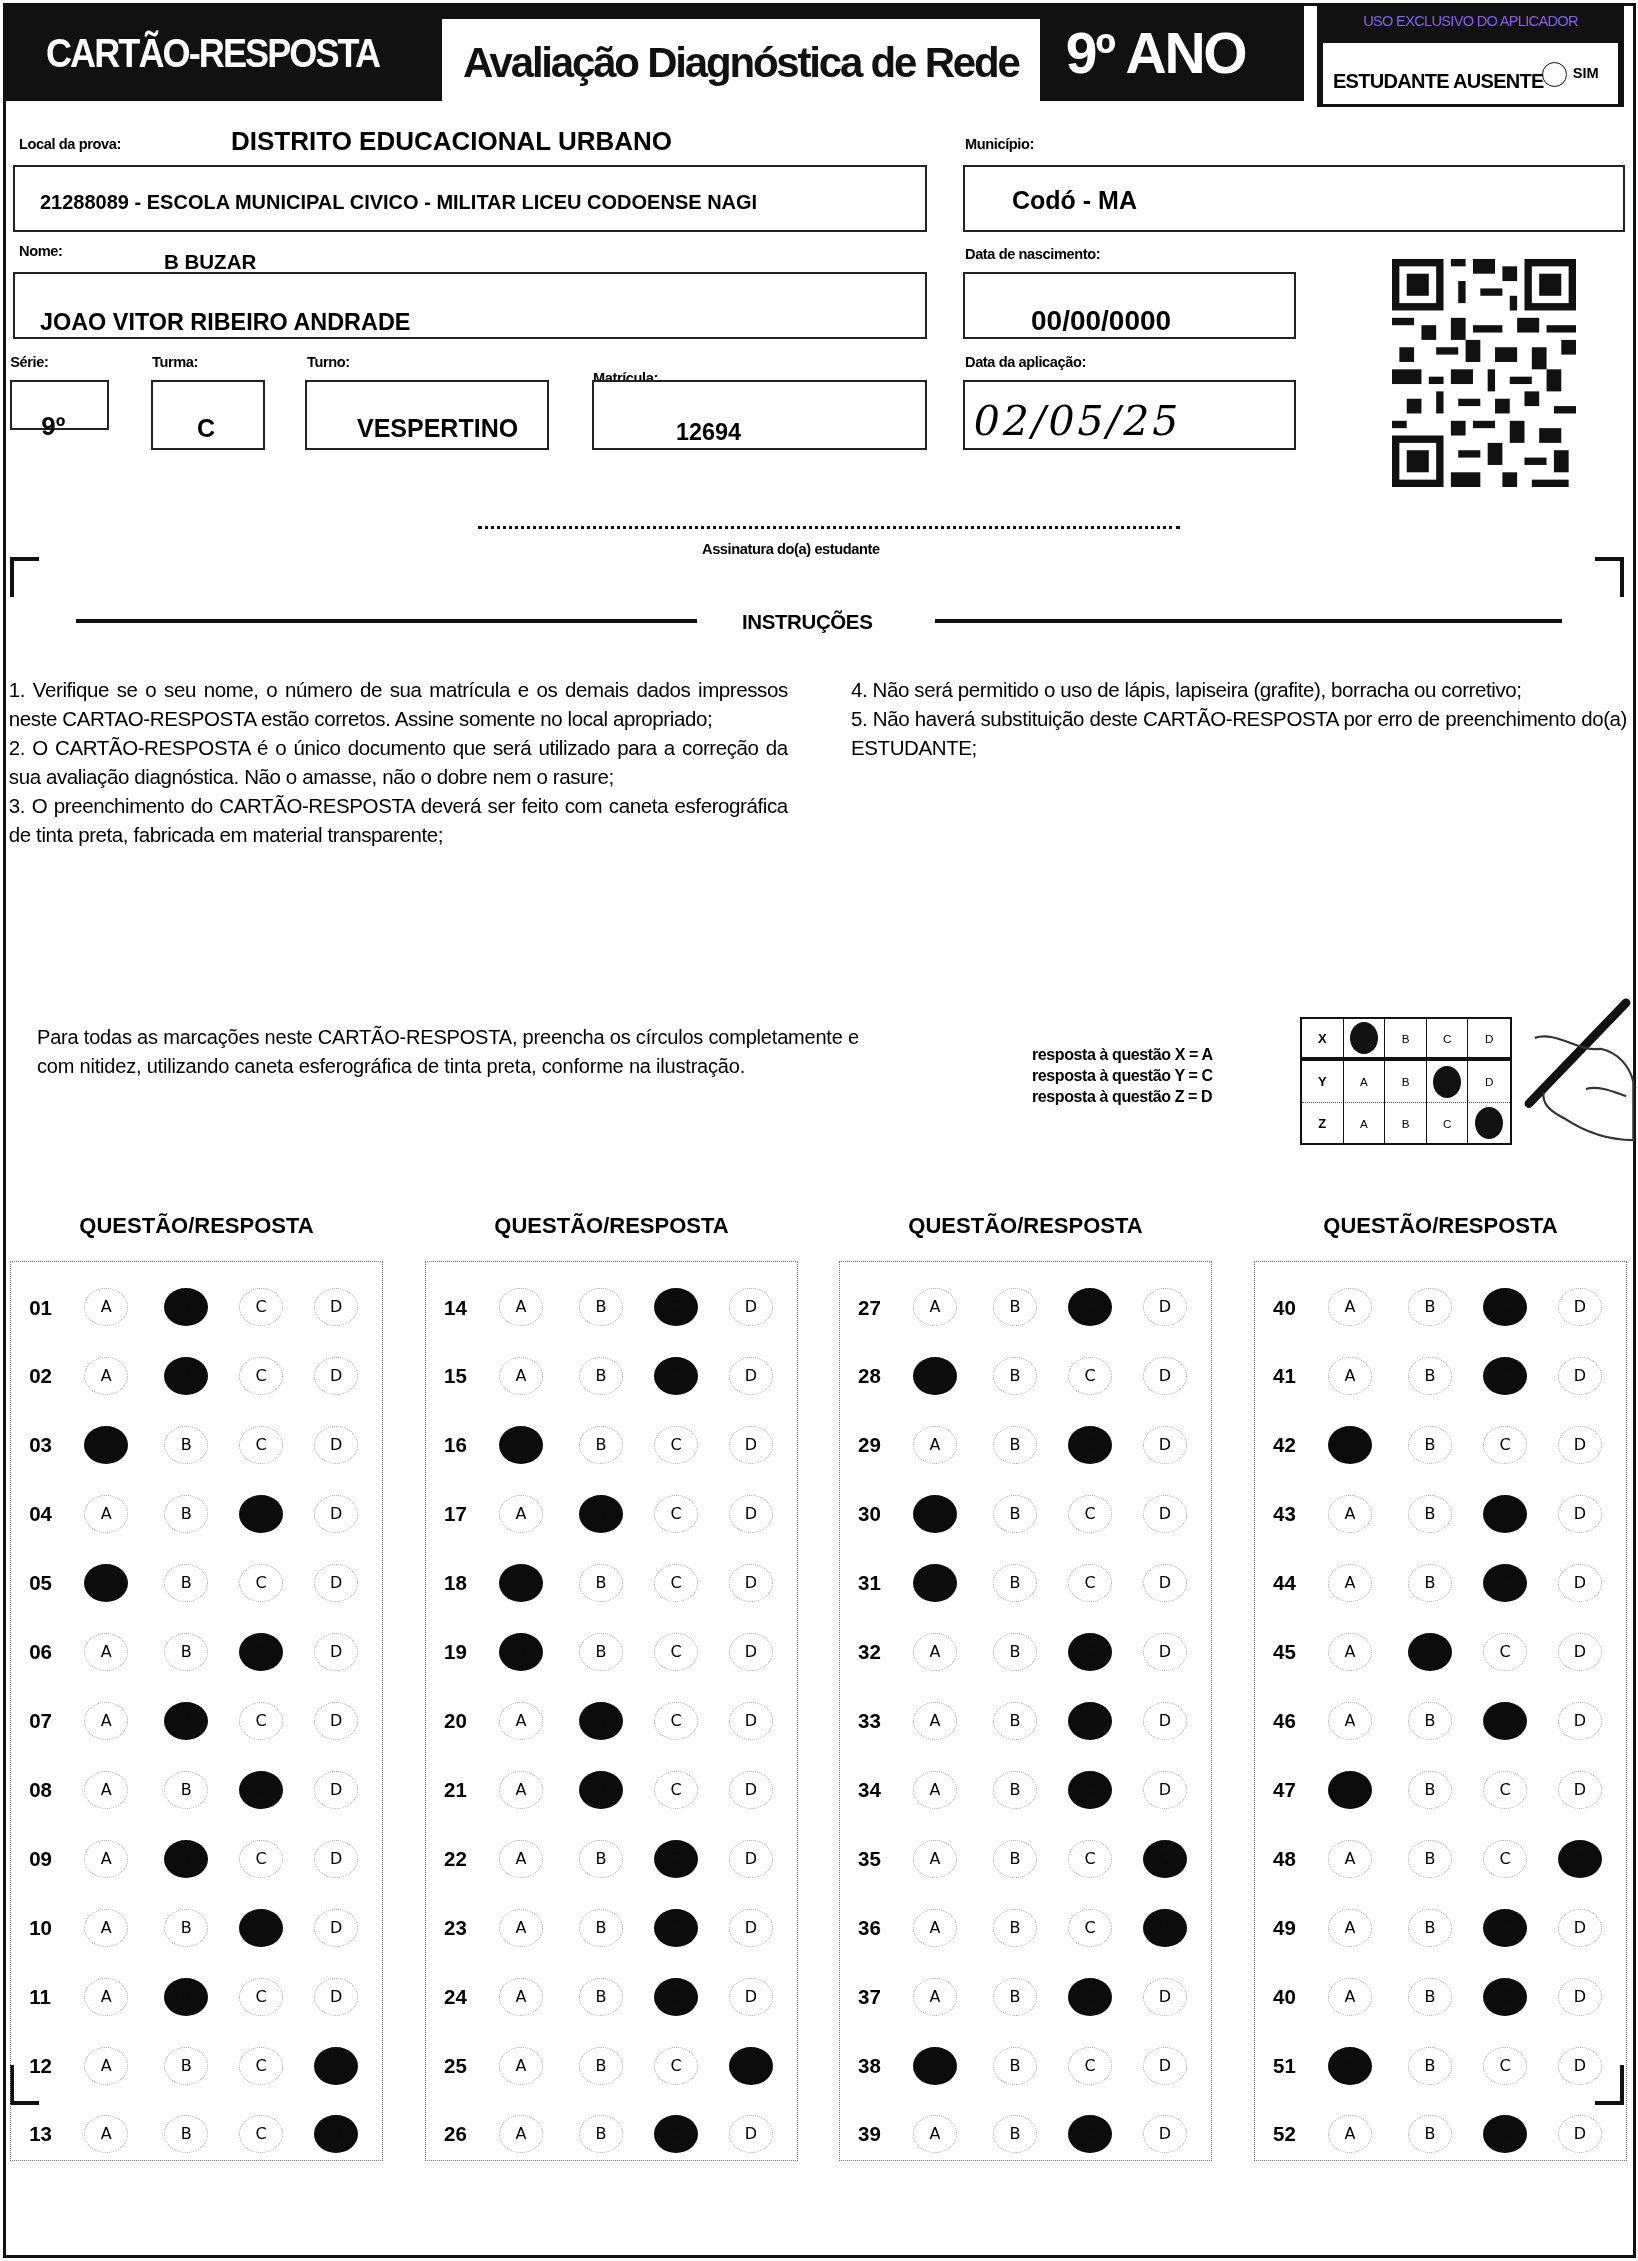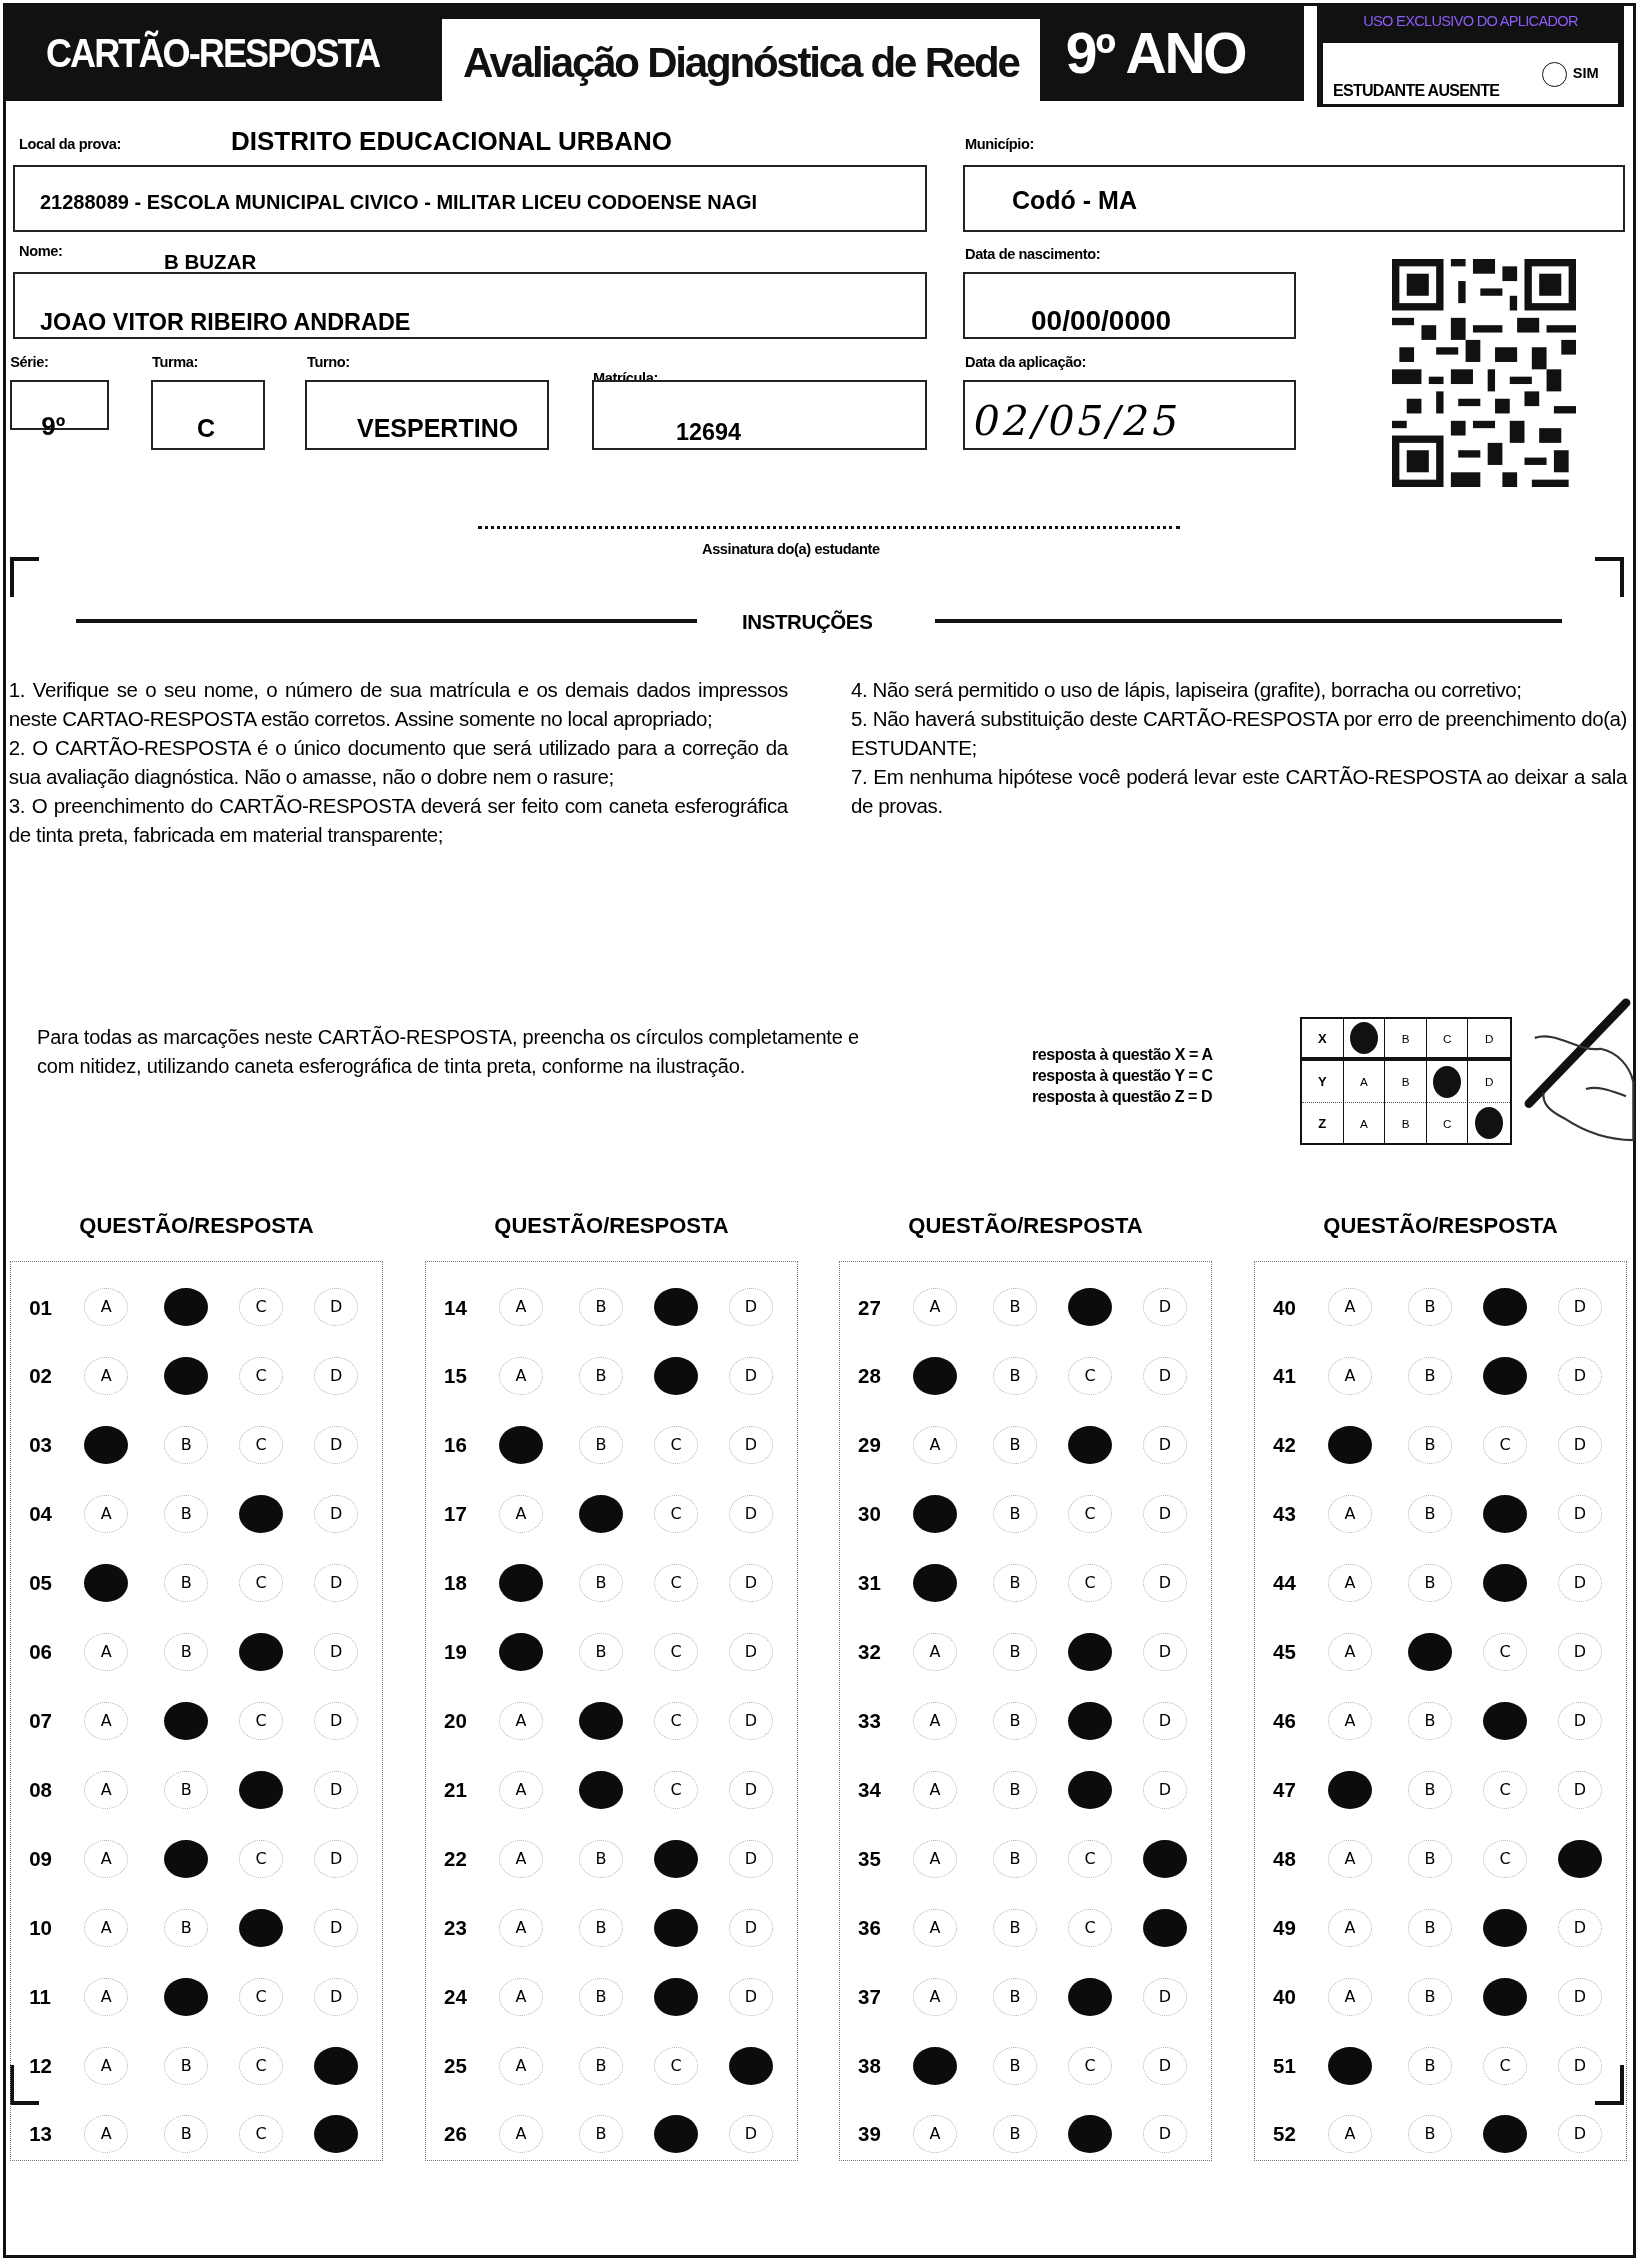--- a/index.html
+++ b/index.html
@@ -8,21 +8,21 @@
   .page { position: absolute; left: 2.9px; top: 2.9px; width: 1633px; height: 2255px; border: 3.7px solid #111; }
 
   
   .hdr { position: absolute; left: 5.8px; top: 5.8px; width: 1298px; height: 95px; background: #111; }
   .hdr-title { position: absolute; left: 40px; top: 0; height: 95px; line-height: 95px; color: #fff; font-size: 41px; font-weight: bold; letter-spacing: -2.2px; transform: scaleX(0.88); transform-origin: left center; }
   .hdr-eval { position: absolute; left: 436px; top: 13px; width: 598px; height: 87px; background: #fff; color: #111; font-size: 42px; font-weight: bold; letter-spacing: -2.2px; text-align: center; line-height: 87px; }
   .hdr-year { position: absolute; left: 1060px; top: 0; height: 95px; line-height: 95px; color: #fff; font-size: 57px; font-weight: bold; letter-spacing: -2.2px; }
   .aplic { position: absolute; left: 1317px; top: 5.8px; width: 307px; height: 101px; background: #111; }
   .aplic-label { position: absolute; left: 0; top: 0; width: 100%; height: 31px; line-height: 31px; color: #8b5cf6; font-size: 14.6px; text-align: center; letter-spacing: -0.7px; }
   .aplic-box { position: absolute; left: 5.8px; top: 37px; width: 295px; height: 61px; background: #fff; }
-  .aplic-absent { position: absolute; left: 10.2px; top: 17px; line-height: 61px; font-size: 16px; font-weight: bold; letter-spacing: -0.7px; }
+  .aplic-absent { position: absolute; left: 10.2px; top: 8px; line-height: 61px; font-size: 20px; font-weight: bold; letter-spacing: -0.7px; }
   .aplic-bubble { position: absolute; left: 219px; top: 19px; width: 25px; height: 25px; border: 1.5px solid #111; border-radius: 50%; cursor: pointer; }
   .aplic-sim { position: absolute; left: 250px; top: 0; line-height: 61px; font-size: 14.6px; font-weight: bold; }
 
   
   .lbl { position: absolute; font-size: 14.6px; font-weight: bold; letter-spacing: -0.4px; }
   .field { position: absolute; border: 2.9px solid #222; background: #fff; }
   .field-val { position: absolute; font-weight: bold; white-space: nowrap; }
   .local-name { position: absolute; left: 231px; top: 126px; font-size: 26px; font-weight: bold; }
   .buzar { position: absolute; left: 164px; top: 250px; font-size: 20.5px; font-weight: bold; }
 
@@ -196,21 +196,20 @@
 <div class="instr-rule" style="left:935px;width:627px;"></div>
 
 <div class="instr-col" style="left:8.8px;top:675px;width:779px;">
   <p>1. Verifique se o seu nome, o número de sua matrícula e os demais dados impressos neste CARTAO-RESPOSTA estão corretos. Assine somente no local apropriado;</p>
   <p>2. O CARTÃO-RESPOSTA é o único documento que será utilizado para a correção da sua avaliação diagnóstica. Não o amasse, não o dobre nem o rasure;</p>
   <p>3. O preenchimento do CARTÃO-RESPOSTA deverá ser feito com caneta esferográfica de tinta preta, fabricada em material transparente;</p>
 </div>
 <div class="instr-col" style="left:851px;top:675px;width:776px;">
   <p>4. Não será permitido o uso de lápis, lapiseira (grafite), borracha ou corretivo;</p>
   <p>5. Não haverá substituição deste CARTÃO-RESPOSTA por erro de preenchimento do(a) ESTUDANTE;</p>
-  <p>7. Em nenhuma hipótese você poderá levar este CARTÃO-RESPOSTA ao deixar a sala de provas.</p>
 </div>
 
 <div class="fill-note">Para todas as marcações neste CARTÃO-RESPOSTA, preencha os círculos completamente e com nitidez, utilizando caneta esferográfica de tinta preta, conforme na ilustração.</div>
 
 <div class="example-labels">
   <div>resposta à questão X = A</div>
   <div>resposta à questão Y = C</div>
   <div>resposta à questão Z = D</div>
 </div>
 

